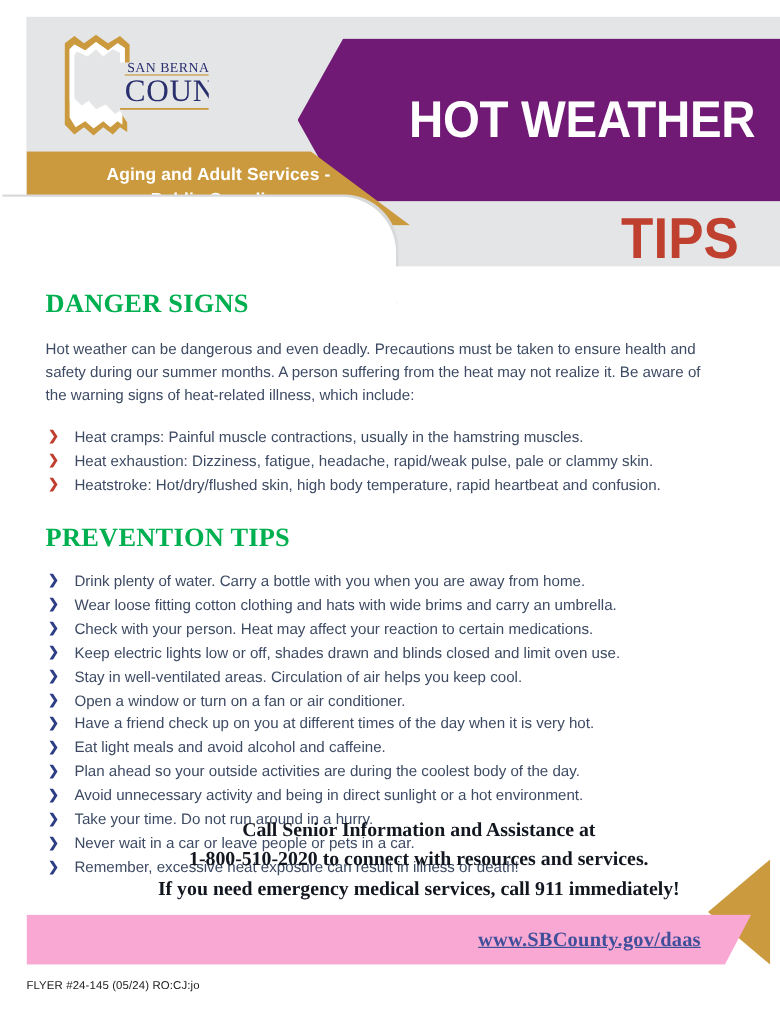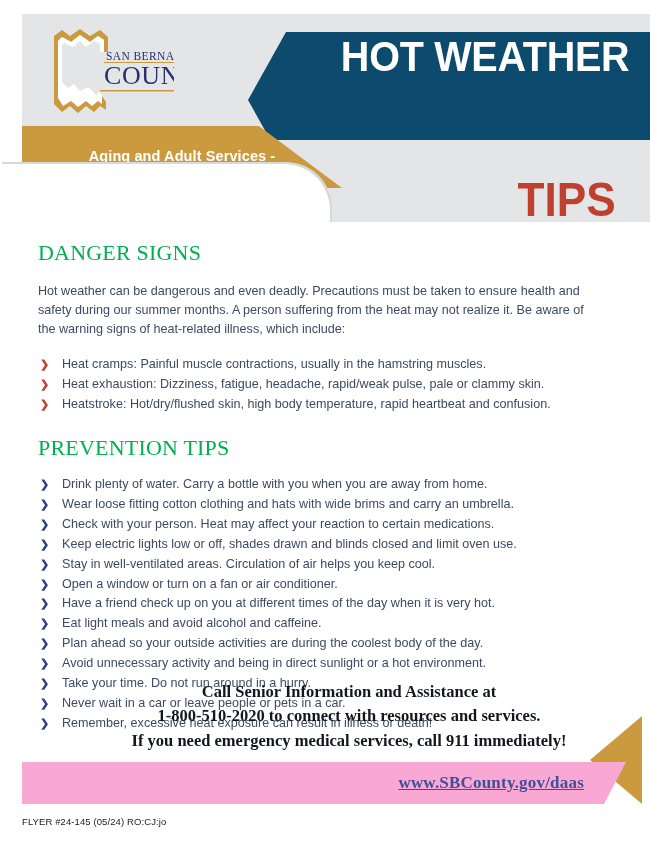--- a/index.html
+++ b/index.html
@@ -54,40 +54,41 @@
 
   .gold-band {
     position: absolute;
     left: 22px; top: 126px;
     width: 320px; height: 62px;
     background: #cb9a3e;
     clip-path: polygon(0 0, 74% 0, 100% 100%, 0 100%);
     display: flex;
     flex-direction: column;
     align-items: center;
-    justify-content: flex-end;
+    justify-content: center;
   }
   .gold-band span {
     display: block;
     color: #ffffff;
     font-size: 14.5px;
     font-weight: bold;
     letter-spacing: 0.1px;
     line-height: 1.45;
     text-align: center;
     width: 232px;
   }
 
   .navy-banner {
     position: absolute;
     left: 248px; top: 32px;
-    width: 402px; height: 108px;
-    background: #0c4a6e;
+    width: 402px; height: 136px;
+    background: #701a75;
     clip-path: polygon(38px 0, 402px 0, 402px 136px, 38px 136px, 0 68px);
     display: flex;
+    align-items: center;
     justify-content: flex-end;
   }
   .navy-banner span {
     color: #ffffff;
     font-size: 43px;
     font-weight: bold;
     letter-spacing: -0.3px;
     padding-right: 22px;
     font-family: "Liberation Sans Narrow", "Liberation Sans", sans-serif;
     transform: scaleX(0.92);
@@ -110,21 +111,21 @@
   
   .content {
     position: absolute;
     left: 38px; top: 240px;
     width: 576px;
   }
   h2.section-title {
     margin: 0 0 14px 0;
     font-family: "Liberation Serif", serif;
     font-size: 22px;
-    font-weight: normal;
+    font-weight: bold;
     color: #00b050;
     letter-spacing: 0.2px;
   }
   .intro {
     margin: 16px 0 16px 0;
     font-size: 12.6px;
     line-height: 1.52;
     color: #3d4a63;
     width: 562px;
   }

